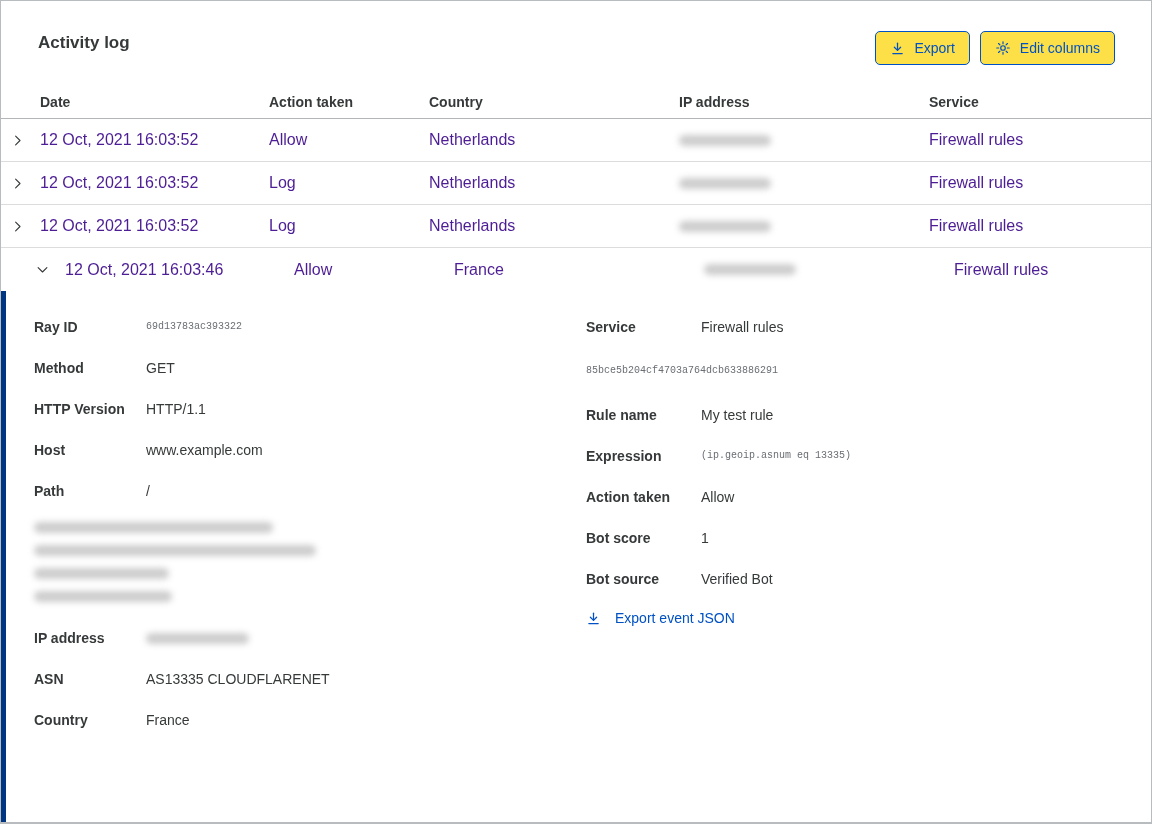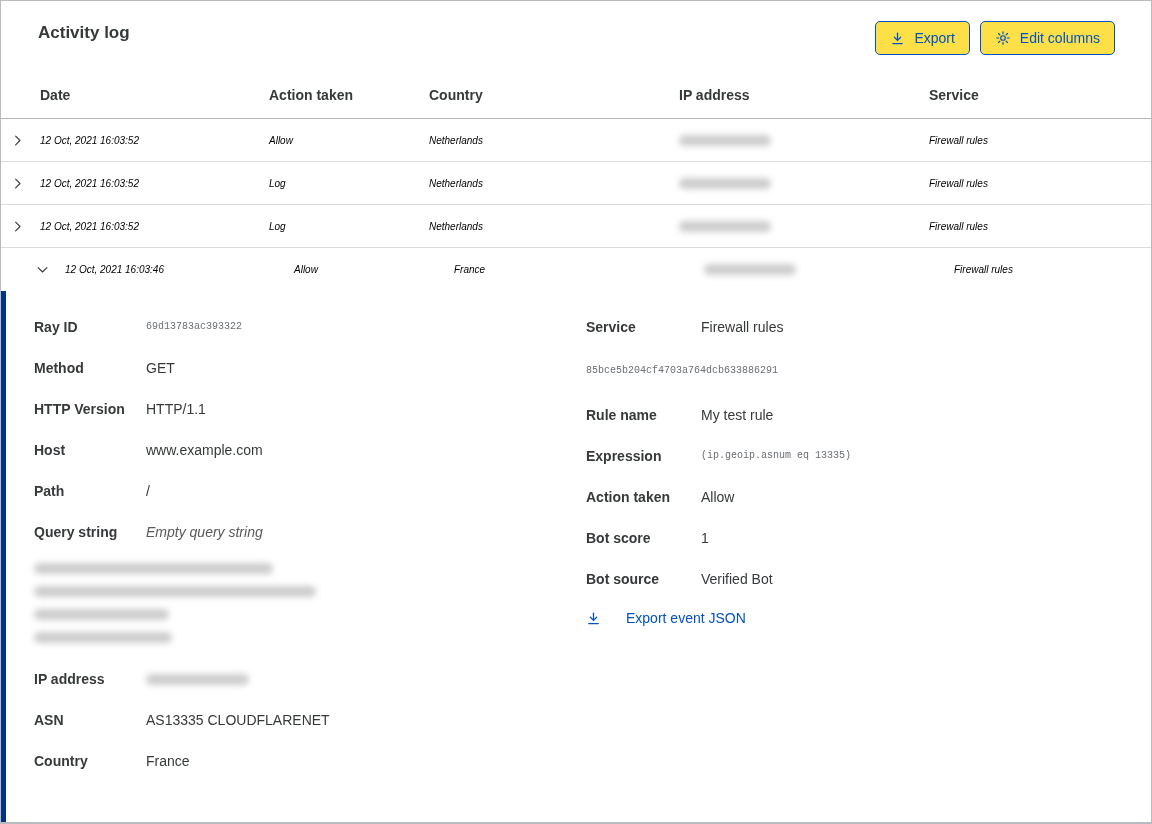--- a/index.html
+++ b/index.html
@@ -7,44 +7,44 @@
   body { font-family:"Liberation Sans", sans-serif; color:#36393a; }
 
   .screen{
     width:1152px; height:824px; background:#fff;
     border:1px solid #b9bcbe; border-bottom-width:2px;
     display:flex; flex-direction:column; overflow:hidden;
   }
 
   
   .topbar{
-    padding:20px 36px 0 37px; height:65px; flex:0 0 auto;
+    padding:30px 36px 0 37px; height:65px; flex:0 0 auto;
     display:flex; justify-content:space-between; align-items:flex-start;
   }
   .page-title{ font-size:17px; font-weight:700; color:#36393a; line-height:24px; }
   .btn-group{ display:flex; gap:10px; }
   .btn{
     display:inline-flex; align-items:center; gap:9px;
     height:34px; padding:0 14px; background:#fde047;
     border:1px solid #0051c3; border-radius:5px;
     color:#0051c3; font-size:14px; font-weight:400;
     font-family:"Liberation Sans", sans-serif; cursor:pointer;
   }
   .btn svg{ display:block; }
 
   
   .grid{ display:grid; grid-template-columns:39px 229px 160px 250px 250px 1fr; }
   .thead{
-    height:53px; align-items:end; padding-bottom:15px;
+    height:53px; align-items:end; padding-bottom:8px;
     border-bottom:1px solid #b3b6b9;
     font-size:14px; font-weight:700; color:#36393a;
   }
   .trow{
     height:43px; align-items:center; border-bottom:1px solid #dcdcdc;
-    font-size:10px; color:#000000;font-style:italic;
+    font-size:16px; color:#4c1d95;
   }
   .trow.expanded{ border-bottom:none;padding-left:25px; }
   .cell-chevron{ padding-left:9px; display:flex; align-items:center; cursor:pointer; }
   .cell-chevron svg{ display:block; }
 
   .redact{
     background:#c0c0c0; border-radius:6px; height:11px;
     filter:blur(3px); opacity:.8;
   }
   .row-ip-redact{ width:92px; }
@@ -67,21 +67,21 @@
   .ruleid{ max-width:254px; word-break:break-all; line-height:26px; }
   .italic{ font-style:italic; color:#595959; }
 
   .ua-redact{ margin-bottom:26px; }
   .ua-lines .redact{ margin-bottom:12px; }
   .ua-l1{ width:239px; } .ua-l2{ width:282px; }
   .ua-l3{ width:135px; } .ua-l4{ width:138px; margin-bottom:0 !important; }
   .ip-redact{ width:103px; }
 
   .json-link{
-    display:inline-flex; align-items:center; gap:25px;
+    display:inline-flex; align-items:center; gap:14px;
     color:#0051c3; font-size:14px; cursor:pointer; text-decoration:none;
   }
   .json-link svg{ display:block; }
 </style>
 </head>
 <body>
 
 <div class="screen">
 
   <div class="topbar">
@@ -202,24 +202,20 @@
         <div class="dval">HTTP/1.1</div>
       </div>
       <div class="drow">
         <div class="dlabel">Host</div>
         <div class="dval">www.example.com</div>
       </div>
       <div class="drow">
         <div class="dlabel">Path</div>
         <div class="dval">/</div>
       </div>
-      <div class="drow">
-        <div class="dlabel">Query string</div>
-        <div class="dval italic">Empty query string</div>
-      </div>
       <div class="drow ua-redact">
         <div class="ua-lines">
           <div class="redact ua-l1"></div>
           <div class="redact ua-l2"></div>
           <div class="redact ua-l3"></div>
           <div class="redact ua-l4"></div>
         </div>
       </div>
       <div class="drow">
         <div class="dlabel">IP address</div>

